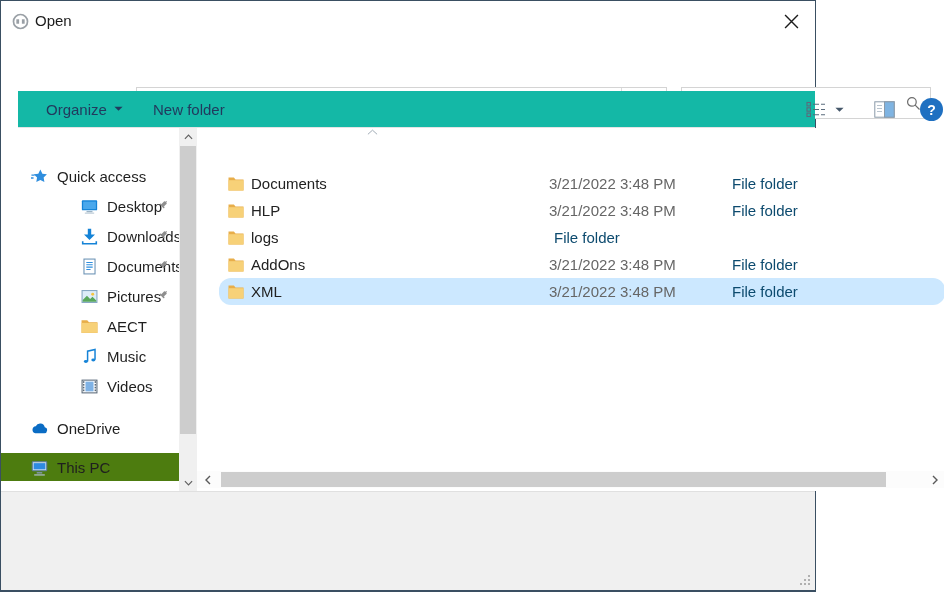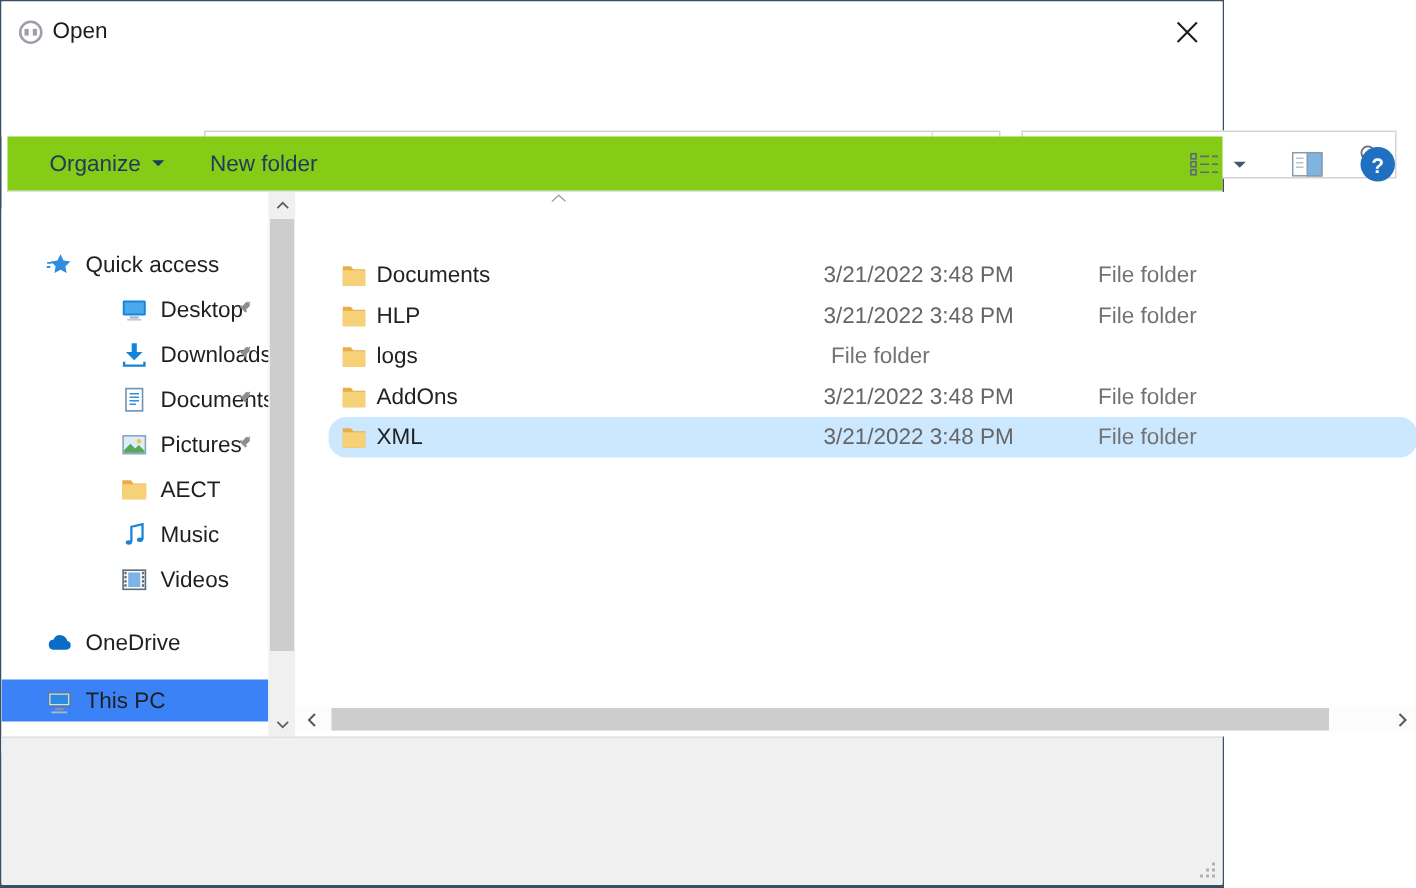--- a/index.html
+++ b/index.html
@@ -34,41 +34,41 @@
   .ab-refresh { width:44px; height:30px; display:flex; align-items:center; justify-content:center; cursor:pointer; }
   .searchbox { position:absolute; left:680px; top:46px; width:250px; height:32px;
                border:1px solid #d4d4d4; background:#fff; display:flex; align-items:center; }
   .searchbox input { flex:1; border:none; outline:none; font-size:15px; color:#3c3c3c;
                      padding-left:10px; background:transparent;
                      font-family:"Liberation Sans","DejaVu Sans",sans-serif; }
   .searchbox input::placeholder { color:#9b9b9b; }
   .search-mag { margin-right:9px; flex-shrink:0; }
 
   
-  .toolbar { position:absolute; left:4px; top:90px; right:0; height:37px; background:#84cc16;
+  .toolbar { position:absolute; left:17px; top:90px; right:0; height:37px; background:#14b8a6;
              border-bottom:1px solid #e3e4e5; }
   .tbtn { position:absolute; top:0; height:36px; display:flex; align-items:center; gap:7px;
           font-size:15px; color:#223a5e; cursor:pointer; }
   .tb-organize { left:28px; }
   .tb-newfolder { left:135px; }
   .tb-views { left:788px; top:10px; position:absolute; display:flex; align-items:center; gap:7px; cursor:pointer; }
   .tb-preview { position:absolute; left:856px; top:10px; cursor:pointer; }
   .tb-help { position:absolute; left:902px; top:7px; width:23px; height:23px; border-radius:50%;
              background:#1f70c1; color:#fff; font-size:14px; font-weight:bold;
              display:flex; align-items:center; justify-content:center; cursor:pointer; }
 
   
   .sidebar { position:absolute; left:0; top:138px; width:178px; height:363px;
              overflow:hidden; padding-top:22px; background:#fff; }
   .sitem { height:30px; display:flex; align-items:center; position:relative;
            padding-left:30px; font-size:15px; color:#1f1f1f; cursor:pointer; }
   .sitem.indent { padding-left:52px;margin-left:28px; }
   .sicon { width:17px; height:17px; margin-right:9px; flex-shrink:0; }
   .pin { position:absolute; right:10px; top:8px; width:14px; height:14px; }
-  .sitem.sel { background:#3b82f6; height:28px; }
+  .sitem.sel { background:#4d7c0f; height:28px; }
   .gap12 { height:12px; } .gap10 { height:10px; } .gap8 { height:8px; }
 
   .sscroll { position:absolute; left:178px; top:127px; width:18px; height:363px; background:#f0f0f0; }
   .sarrow { position:absolute; left:0; width:18px; height:17px; display:flex;
             align-items:center; justify-content:center; cursor:pointer; }
   .sthumb { position:absolute; left:1px; top:18px; width:16px; height:288px; background:#cdcdcd; cursor:pointer; }
 
   .listarea { position:absolute; left:196px; top:127px; width:748px; height:363px; background:#fff; }
   .sortcaret { position:absolute; left:170px; top:1px; }
   .lheader { position:absolute; left:0; top:5px; height:28px; display:flex;
@@ -78,21 +78,21 @@
   .hdate { width:178px; padding-left:8px;  border-left:1px solid #e6e6e6; }
   .htype { width:154px; padding-left:13px; border-left:1px solid #e6e6e6; }
   .hsize { width:72px;  padding-left:12px; border-left:1px solid #e6e6e6; }
   .rows { position:absolute; left:22px; top:42px; right:0; }
   .lrow { height:27px; display:flex; align-items:center; font-size:15px; cursor:pointer; }
   .lrow.sel { background:#cce8ff;border-radius:12px; }
   .cname { width:322px; display:flex; align-items:center; padding-left:9px; color:#222; }
   .cname .ficon { width:16px; height:14px; flex-shrink:0; }
   .cname span { margin-left:7px; }
   .cdate { width:178px; padding-left:8px;  color:#666; }
-  .ctype { width:154px; padding-left:13px; color:#737373; }
+  .ctype { width:154px; padding-left:13px; color:#0c4a6e; }
   .csize { flex:1; color:#666; }
   .hscroll { position:absolute; left:0; right:0; top:343px; height:17px; background:#fcfcfc; }
   .harrow { position:absolute; top:0; width:17px; height:17px; display:flex;
             align-items:center; justify-content:center; cursor:pointer; }
   .hthumb { position:absolute; left:24px; top:1px; width:665px; height:15px; background:#cdcdcd; cursor:pointer; }
 
   
   .footer { position:absolute; left:0; top:490px; right:0; height:99px;
             background:#f0f0f0; border-top:1px solid #e0e0e0; }
   .grip { position:absolute; right:4px; bottom:4px; }

